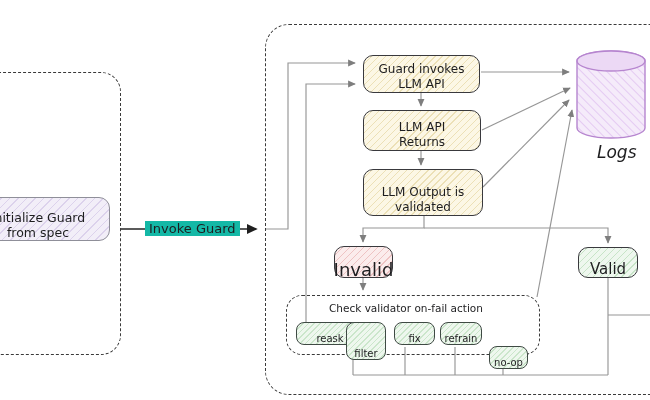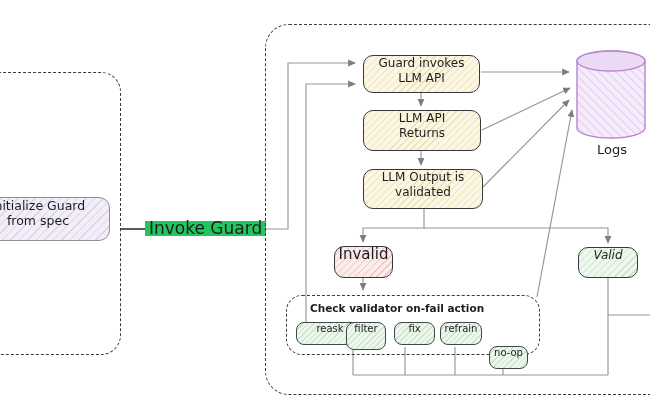--- a/index.html
+++ b/index.html
@@ -6,56 +6,55 @@
   #stage{
     position:relative;width:650px;height:400px;overflow:hidden;background:#ffffff;
     font-family:"DejaVu Sans",sans-serif;color:#1d1d1f;
   }
   
   .dashed-box{
     position:absolute;border:1.6px dashed #3a3a3a;background:transparent;
   }
   
   .node{
-    position:absolute;display:flex;align-items:flex-start;justify-content:center;
+    position:absolute;display:flex;align-items:flex-end;justify-content:center;
     text-align:center;white-space:pre-line;box-sizing:border-box;
     border:1.5px solid #39393d;border-radius:10px;line-height:15px;
   }
   .cream{
     background:#fcf7e5;
     background-image:repeating-linear-gradient(135deg,#ece0b6 0 1px,rgba(0,0,0,0) 1px 5px);
     font-size:12px;
   }
   .pink{
     background:#fbecec;
     background-image:repeating-linear-gradient(135deg,#eec3c3 0 1px,rgba(0,0,0,0) 1px 5px);
-    font-size:15px;
+    font-size:18px;
   }
   .green{
     background:#eef7ee;
     background-image:repeating-linear-gradient(135deg,#c7e4c7 0 1px,rgba(0,0,0,0) 1px 5px);
-    font-size:12px;
-    font-style:italic;
+    font-size:15px;
   }
   .lavender{
     background:#f2eef8;
     background-image:repeating-linear-gradient(135deg,#dcd2ec 0 1px,rgba(0,0,0,0) 1px 6px);
     border:1.4px solid #8f8f99;border-radius:11px;font-size:12.5px;
   }
   .action{
     border:1.3px solid #3f4a44;border-radius:8px;font-size:10px;line-height:11px;
     background:#eef7ee;
     background-image:repeating-linear-gradient(135deg,#cbe6cb 0 1px,rgba(0,0,0,0) 1px 4px);
   }
   .group-title{position:absolute;font-size:13px;letter-spacing:.3px;}
   .small-title{position:absolute;font-size:10.5px;}
   .edge-label{
-    position:absolute;font-size:17px;background:#22c55e;padding:0 4px;line-height:15px;
+    position:absolute;font-size:13px;background:#14b8a6;padding:0 4px;line-height:15px;
   }
-  .logs-label{position:absolute;font-size:13px;}
+  .logs-label{position:absolute;font-size:17px;font-style:italic;}
   svg{position:absolute;left:0;top:0;}
 </style>
 </head>
 <body>
 
 <div id="stage">
 
   <svg width="650" height="400" viewBox="0 0 650 400">
     <defs>
       <marker id="arw" viewBox="0 0 10 10" refX="8" refY="5" markerWidth="7.5" markerHeight="7.5" orient="auto-start-reverse">
@@ -121,42 +120,42 @@
   <div class="node cream" style="left:363px;top:55px;width:117px;height:38px;">
     <span>Guard invokes
 LLM API</span>
   </div>
 
   <div class="node cream" style="left:363px;top:110px;width:118px;height:41px;">
     <span>LLM API
 Returns</span>
   </div>
 
-  <div class="node cream" style="left:363px;top:169px;width:120px;height:40px;">
+  <div class="node cream" style="left:363px;top:169px;width:120px;height:47px;">
     <span>LLM Output is
 validated</span>
   </div>
 
   <div class="node pink" style="left:334px;top:246px;width:59px;height:32px;">
     <span>Invalid</span>
   </div>
 
   <div class="node green" style="left:578px;top:247px;width:60px;height:31px;">
     <span>Valid</span>
   </div>
 
   <div class="logs-label" style="left:597px;top:142px;">Logs</div>
 
   <div class="dashed-box" style="left:286px;top:295px;width:252px;height:58px;border-radius:16px;border-width:1.4px;"></div>
-  <div class="small-title" style="left:310px;top:302px;font-weight:bold;">Check validator on-fail action</div>
+  <div class="small-title" style="left:329px;top:302px;">Check validator on-fail action</div>
 
   <div class="node action" style="left:296px;top:322px;width:68px;height:23px;">
     <span>reask</span>
   </div>
-  <div class="node action" style="left:346px;top:322px;width:40px;height:28px;">
+  <div class="node action" style="left:346px;top:322px;width:40px;height:38px;">
     <span>filter</span>
   </div>
   <div class="node action" style="left:394px;top:322px;width:41px;height:23px;">
     <span>fix</span>
   </div>
   <div class="node action" style="left:440px;top:322px;width:42px;height:23px;">
     <span>refrain</span>
   </div>
   <div class="node action" style="left:489px;top:322px;width:39px;height:23px;margin-top:24px;">
     <span>no-op</span>

